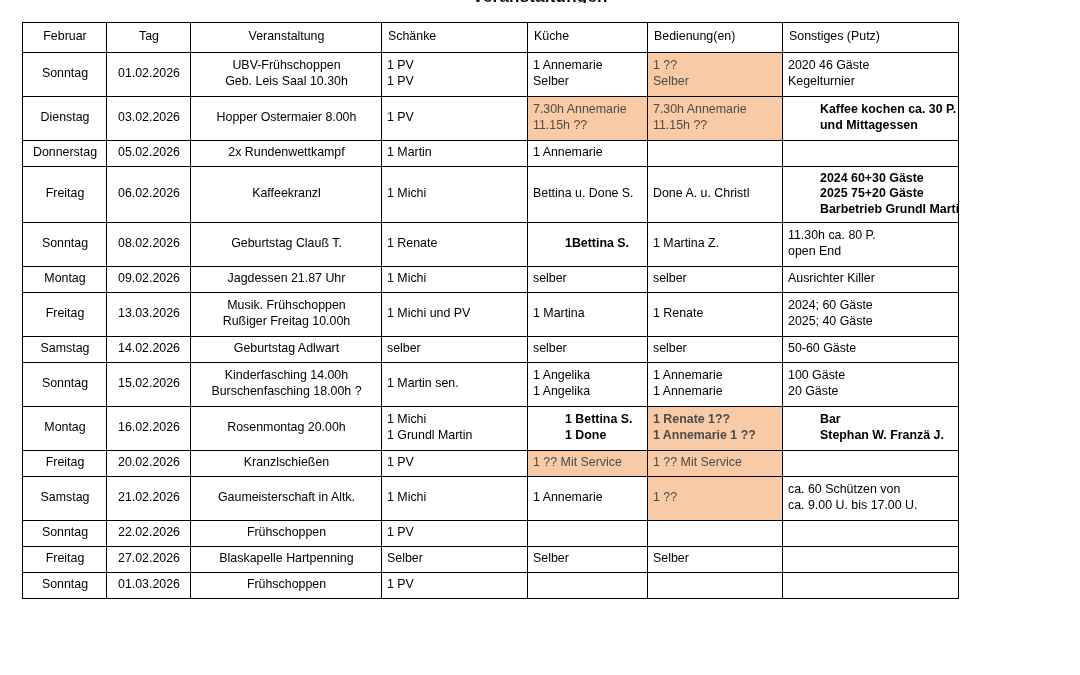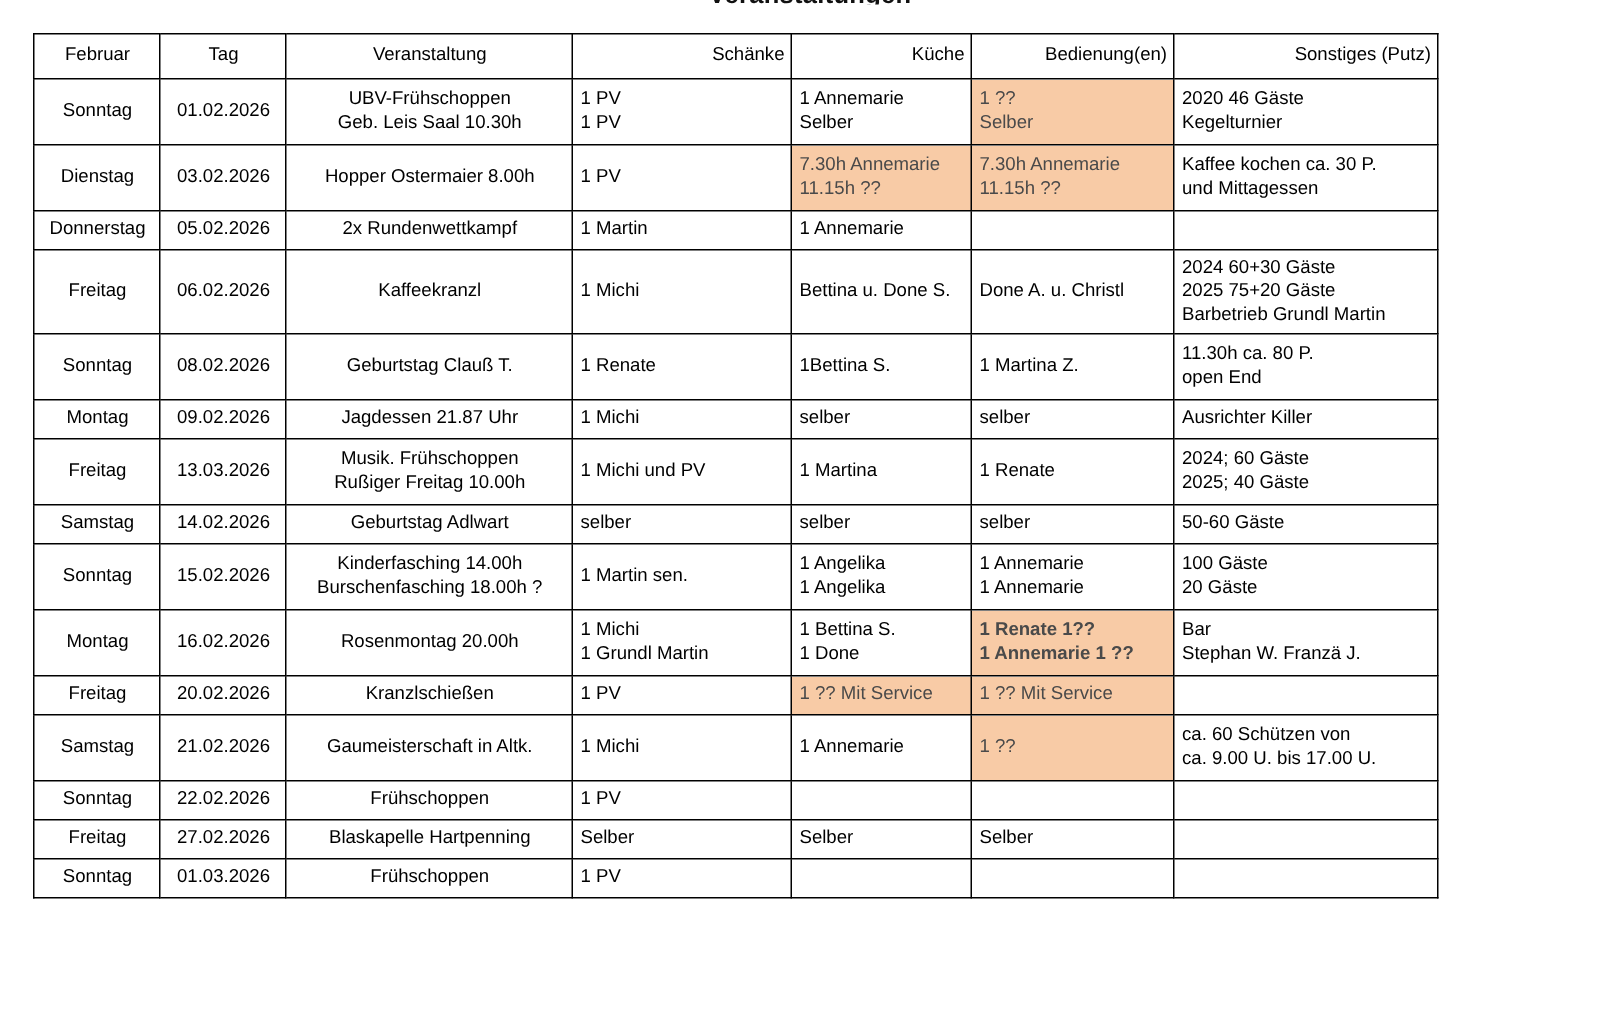--- a/index.html
+++ b/index.html
@@ -67,35 +67,35 @@
   col.c-misc  { width: 176px; }
 
   thead th {
     font-size: 15.2px;
     font-weight: normal;
     text-align: center;
     height: 24px;
     padding-top: 1px;
     padding-bottom: 1px;
   }
-  thead th.left { text-align: right; padding-left: 6px; }
+  thead th.left { text-align: left; padding-left: 6px; }
 
   td.day, td.date, td.event { text-align: center; }
   td.bar, td.kitchen, td.serv, td.misc { text-align: left; }
 
   td.hl { background: #f8cba6 !important; }
   td.hl .ln { color: #4a4a4a; }
 
   .ln { display: block; }
 
   tr.h1 td { height: 20px; margin-left: 38px; }
   tr.h2 td { height: 38px; }
   tr.h3 td { height: 50px; }
 
-  td.bold-text .ln { font-weight: normal; }
+  td.bold-text .ln { font-weight: bold; margin-left: 32px; }
 </style>
 </head>
 <body>
 
 <div id="page">
 
   <div class="clipped-title">Veranstaltungen</div>
 
   <div class="sheet">
     <table class="plan">

